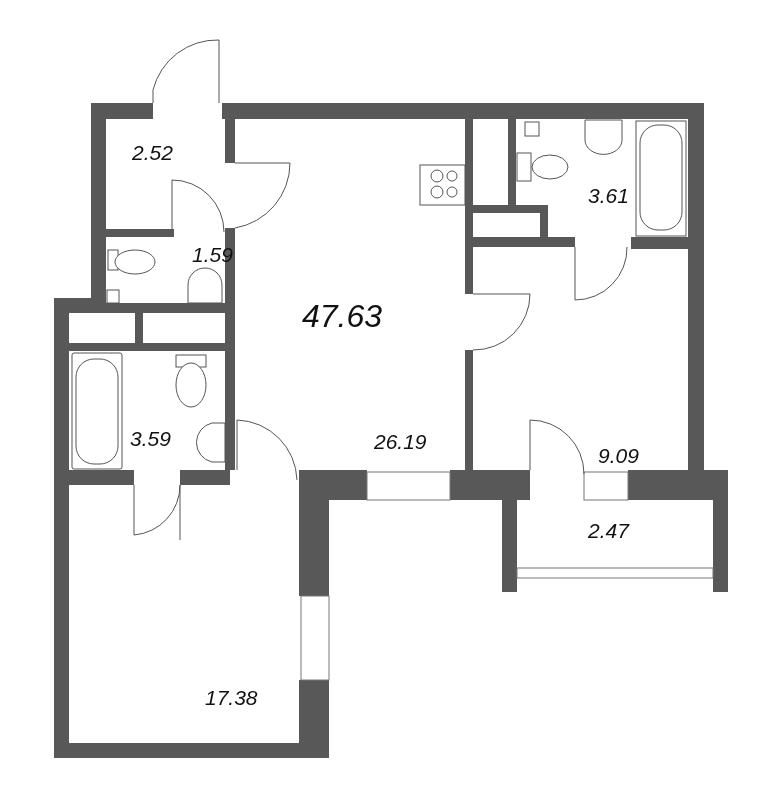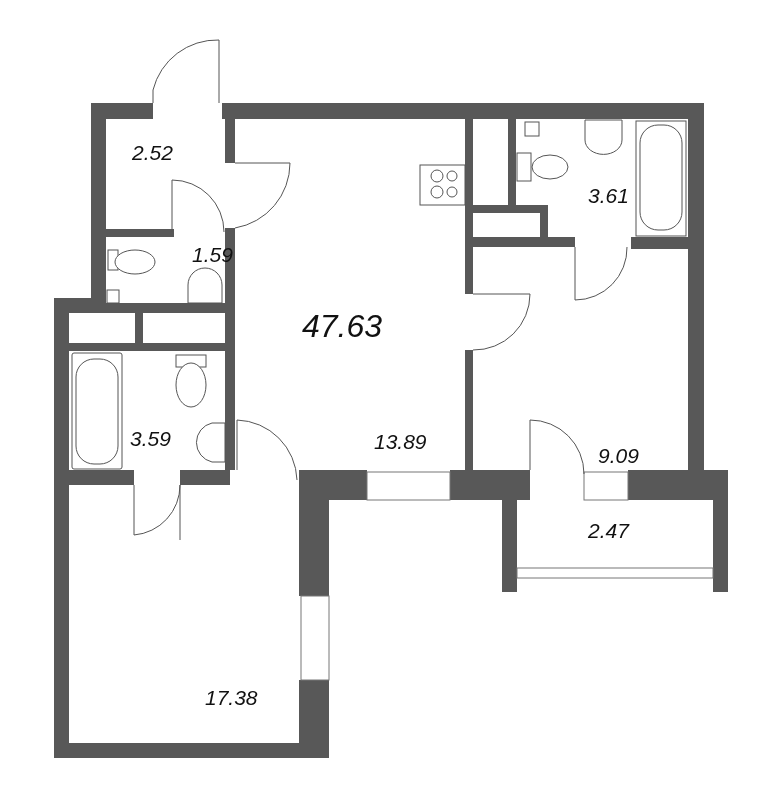--- a/index.html
+++ b/index.html
@@ -99,18 +99,18 @@
     <ellipse class="fix" cx="550" cy="167" rx="18" ry="12"></ellipse>
     <path class="fix" d="M585 120 L622 120 L622 140 A18 14 0 0 1 585 140 Z"></path>
     <rect class="fix" x="636" y="121" width="50" height="115"></rect>
     <rect class="thin" x="640" y="125" width="42" height="105" rx="18"></rect>
   </g>
 </svg>
 
 <div class="label sm" style="left:132px;top:141px;">2.52</div>
 <div class="label sm" style="left:172px;top:243px;margin-left:20px;">1.59</div>
 <div class="label sm" style="left:130px;top:427px;">3.59</div>
-<div class="label lg" style="left:302px;top:308px;">47.63</div>
-<div class="label sm" style="left:374px;top:430px;">13.89</div>
+<div class="label lg" style="left:302px;top:298px;">47.63</div>
+<div class="label sm" style="left:374px;top:430px;">26.19</div>
 <div class="label sm" style="left:566px;top:184px;margin-left:22px;">3.61</div>
 <div class="label sm" style="left:598px;top:444px;">9.09</div>
 <div class="label sm" style="left:588px;top:519px;text-align:center;">2.47</div>
 <div class="label sm" style="left:205px;top:686px;">17.38</div>
 
 </body></html>

